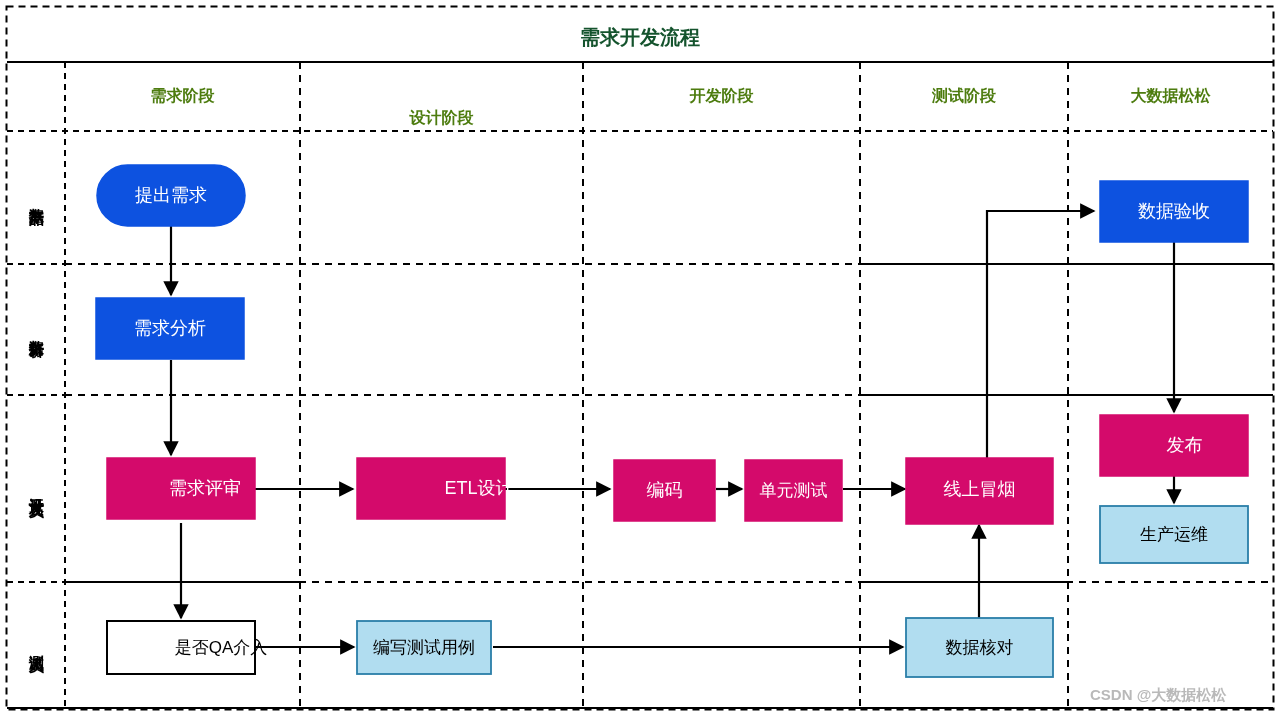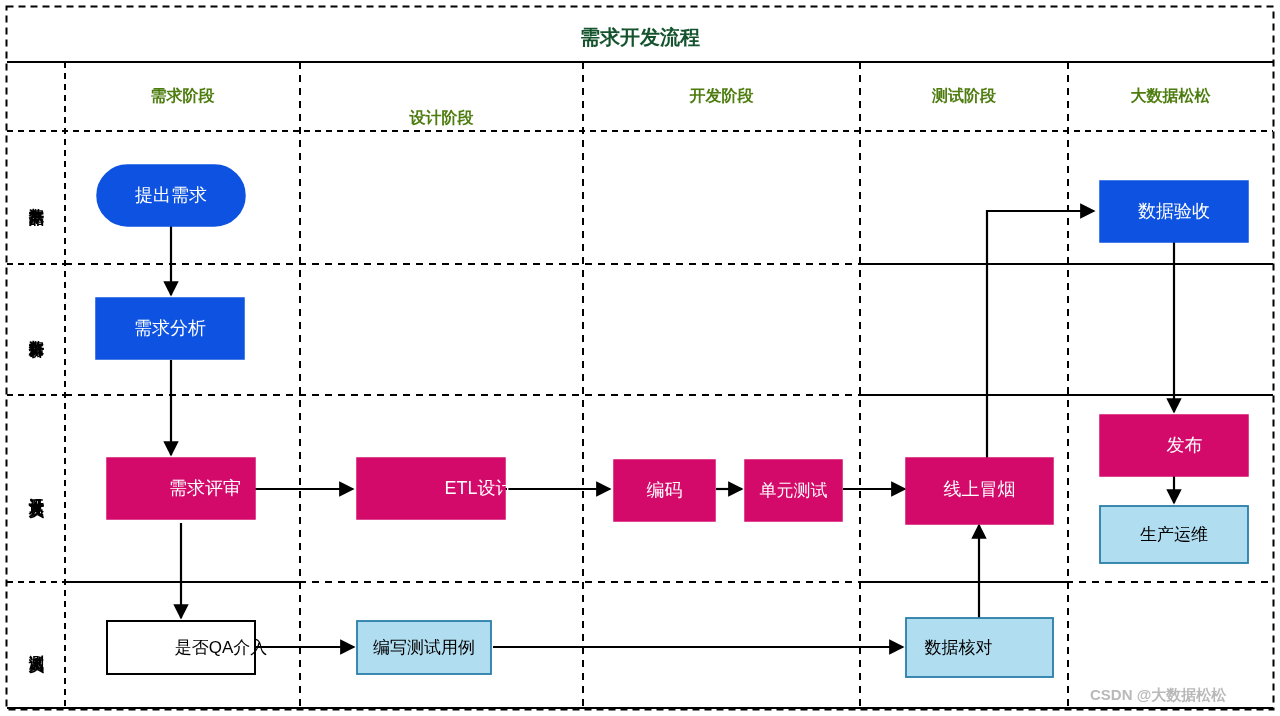--- a/index.html
+++ b/index.html
@@ -146,17 +146,17 @@
   <div class="nodeLabel" style="left:107px;top:458px;width:148px;height:61px;color:#fff;font-size:18px;margin-left:24px;">需求评审</div>
   <div class="nodeLabel" style="left:357px;top:458px;width:148px;height:61px;color:#fff;font-size:18px;margin-left:48px;">ETL设计</div>
   <div class="nodeLabel" style="left:745px;top:460px;width:97px;height:61px;color:#fff;font-size:17px;">单元测试</div>
   <div class="nodeLabel" style="left:614px;top:460px;width:101px;height:61px;color:#fff;font-size:18px;">编码</div>
   <div class="nodeLabel" style="left:906px;top:458px;width:147px;height:64px;color:#fff;font-size:18px;font-family:Liberation Mono, monospace;">线上冒烟</div>
   <div class="nodeLabel" style="left:1100px;top:181px;width:148px;height:61px;color:#fff;font-size:18px;">数据验收</div>
   <div class="nodeLabel" style="left:1100px;top:415px;width:137px;height:61px;color:#fff;font-size:18px;padding-left:16px;">发布</div>
   <div class="nodeLabel" style="left:1100px;top:506px;width:148px;height:57px;color:#000;font-size:17px;border-radius:7px;">生产运维</div>
   <div class="nodeLabel" style="left:107px;top:621px;width:148px;height:53px;color:#000;font-size:17px;margin-left:40px;">是否QA介入</div>
   <div class="nodeLabel" style="left:357px;top:621px;width:134px;height:53px;color:#000;font-size:17px;text-align:center;">编写测试用例</div>
-  <div class="nodeLabel" style="left:885px;top:618px;width:147px;height:59px;color:#000;font-size:17px;">数据核对</div>
+  <div class="nodeLabel" style="left:906px;top:618px;width:147px;height:59px;color:#000;font-size:17px;">数据核对</div>
 
   <div class="watermark" style="left:1090px;top:686px;">CSDN @大数据松松</div>
 
 </div>
 
 </body></html>

